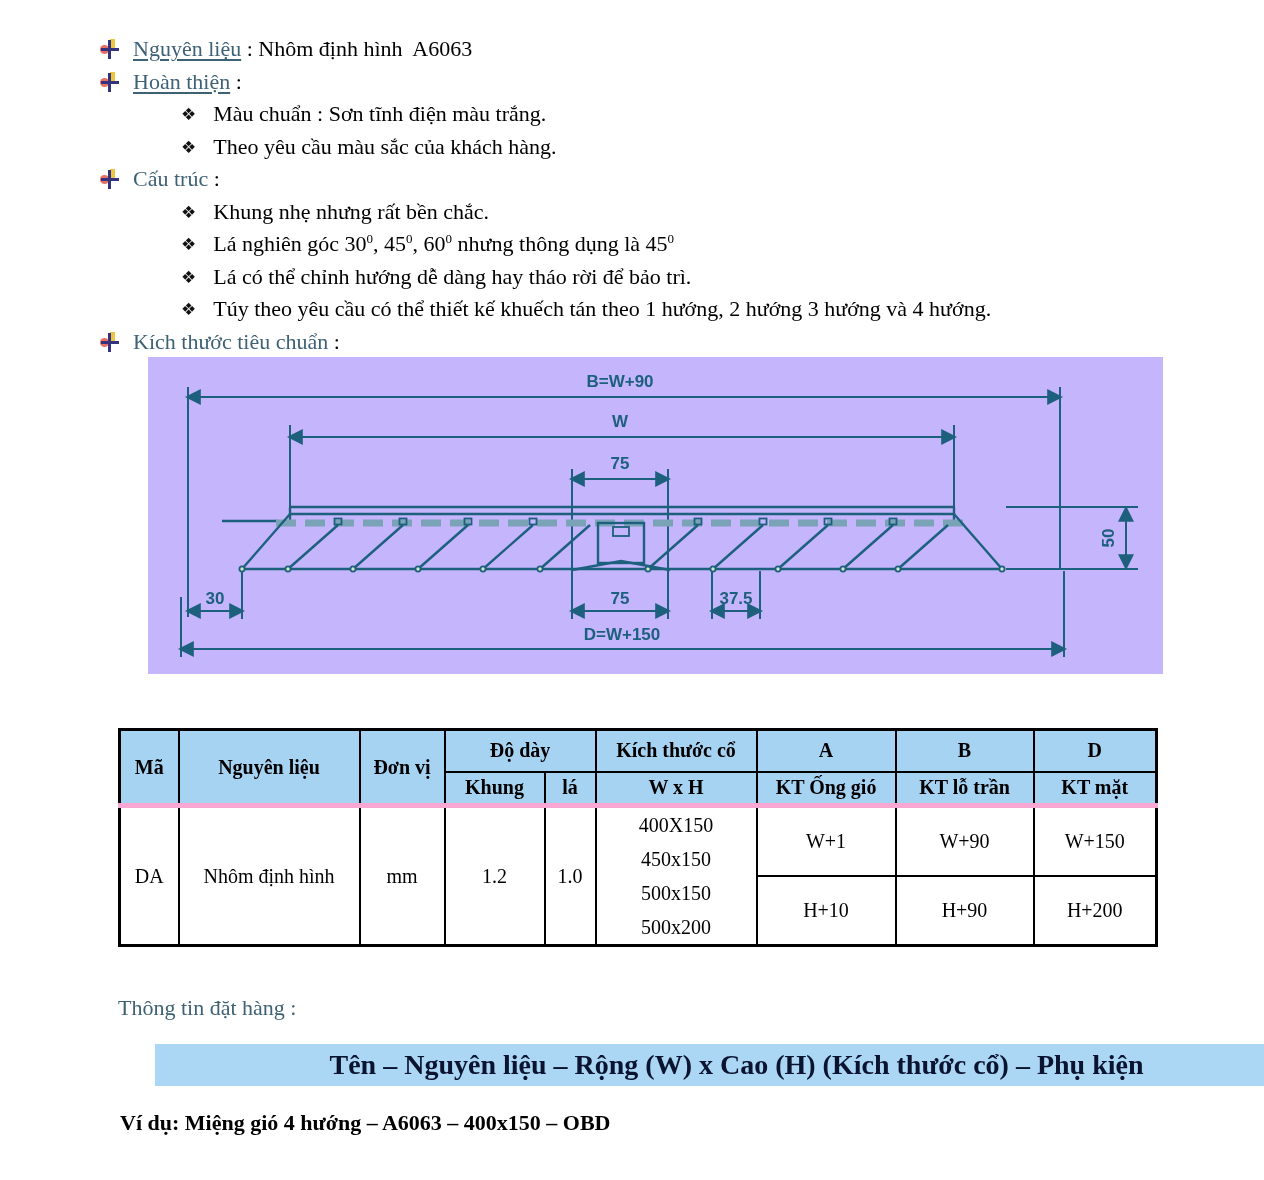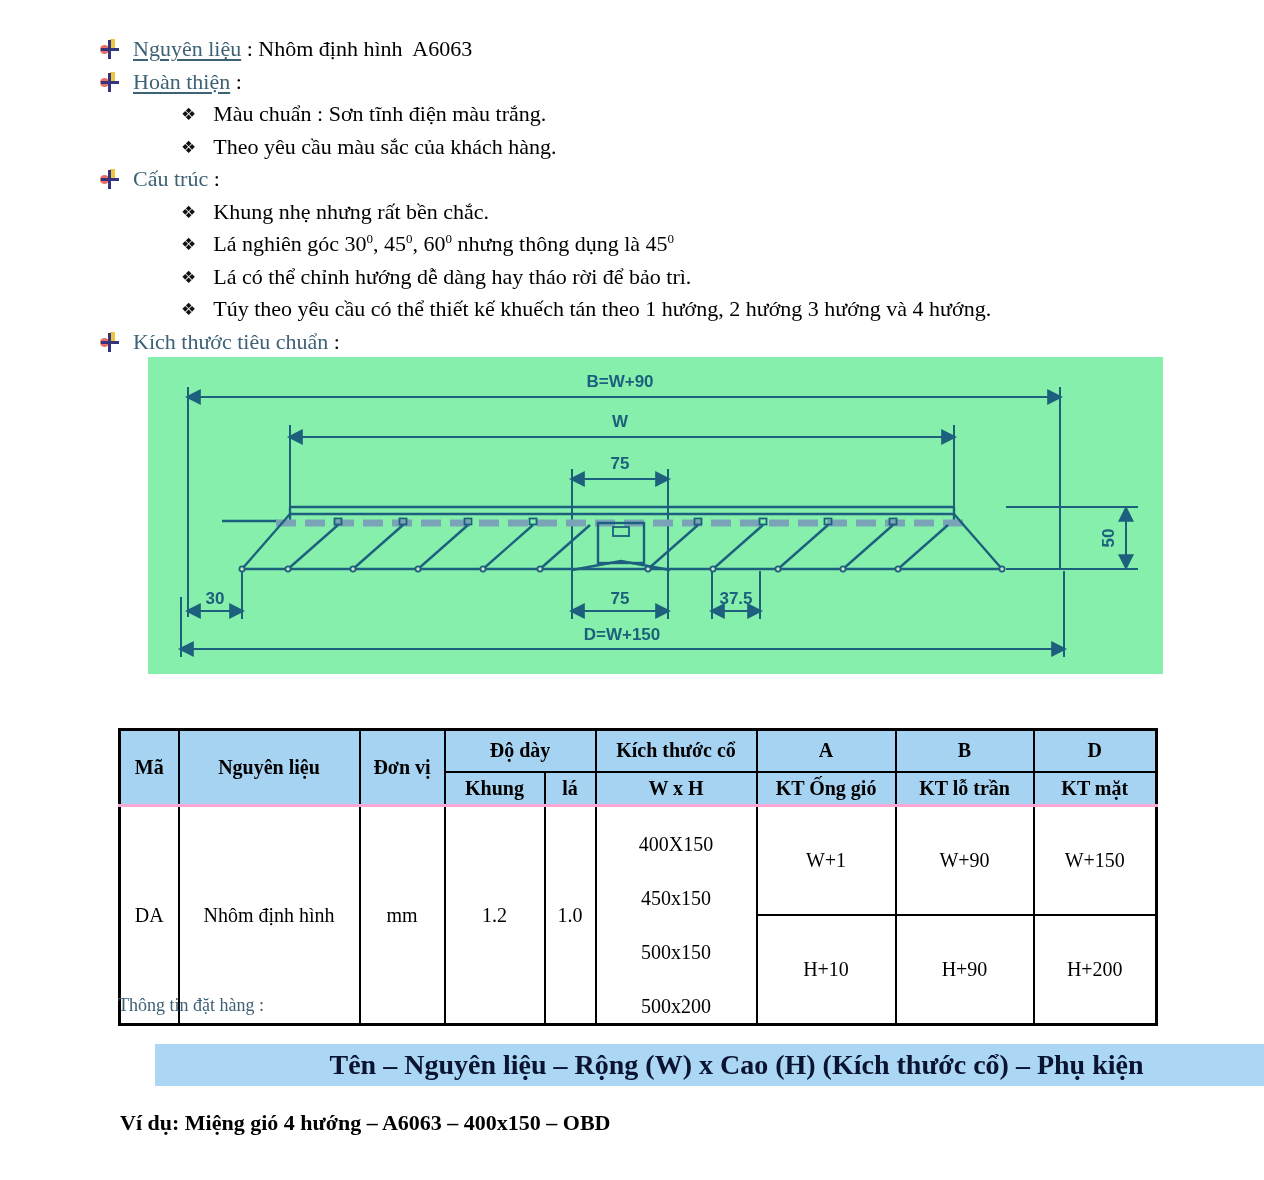--- a/index.html
+++ b/index.html
@@ -22,37 +22,37 @@
   
   .b-icon { position:relative; width:20px; height:20px; flex:0 0 20px; display:inline-block; }
   .b-icon i { position:absolute; display:block; }
   .b-icon .y { left:10px; top:0;  width:5px;  height:10px; background:#edc53e; }
   .b-icon .r { left:0;  top:6px;  width:9px;  height:9px;  background:#e2574c; border-radius:50%; opacity:.85; }
   .b-icon .v { left:8px; top:1px; width:3px;  height:19px; background:#34347e; }
   .b-icon .h { left:1px; top:9px; width:18px; height:3px;  background:#34347e; }
   
   .d-icon { font-family:"DejaVu Sans", sans-serif; font-size:17px; color:#111; flex:0 0 auto; }
   
-  .diagram { position:absolute; left:148px; top:357px; width:1015px; height:317px; background:#86efac; }
+  .diagram { position:absolute; left:148px; top:357px; width:1015px; height:317px; background:#c4b5fd; }
   .diagram svg text {
     font-family:"Liberation Sans", sans-serif; font-size:17px; font-weight:bold; fill:#1d607d;
   }
   
   .spec-table { position:absolute; left:118px; top:728px; }
   table { border-collapse:collapse; table-layout:fixed; width:1037px; }
   td, th { border:2px solid #000; text-align:center; vertical-align:middle; font-size:20px; padding:0; }
   table { border:3px solid #000; }
   thead th { background:#a7d3f3; font-weight:bold; }
   thead tr.r1 th { height:42px; }
   thead tr.r2 th { height:34px;margin-top:40px; }
-  thead { border-bottom:3px solid #f9a8d4; }
+  thead { border-bottom:5px solid #f9a8d4; }
   tbody td { height:68px; font-weight:normal; }
-  .sizes span { display:block; line-height:34px;margin-top:20px; }
-  
-  .order-label { position:absolute; left:118px; top:995px; font-size:18px; color:#3d6175; }
+  .sizes span { display:block; line-height:34px; }
+  
+  .order-label { position:absolute; left:118px; top:995px; font-size:22px; color:#3d6175; }
   .formula {
     position:absolute; left:155px; top:1044px; width:1163px; height:42px;
     background:#abd7f5; color:#0a1430; font-size:28px; font-weight:bold;
     text-align:center; line-height:42px; white-space:nowrap;
   }
   .example { position:absolute; left:120px; top:1110px; font-size:22px; font-weight:bold; }
 </style>
 </head>
 <body>
 

